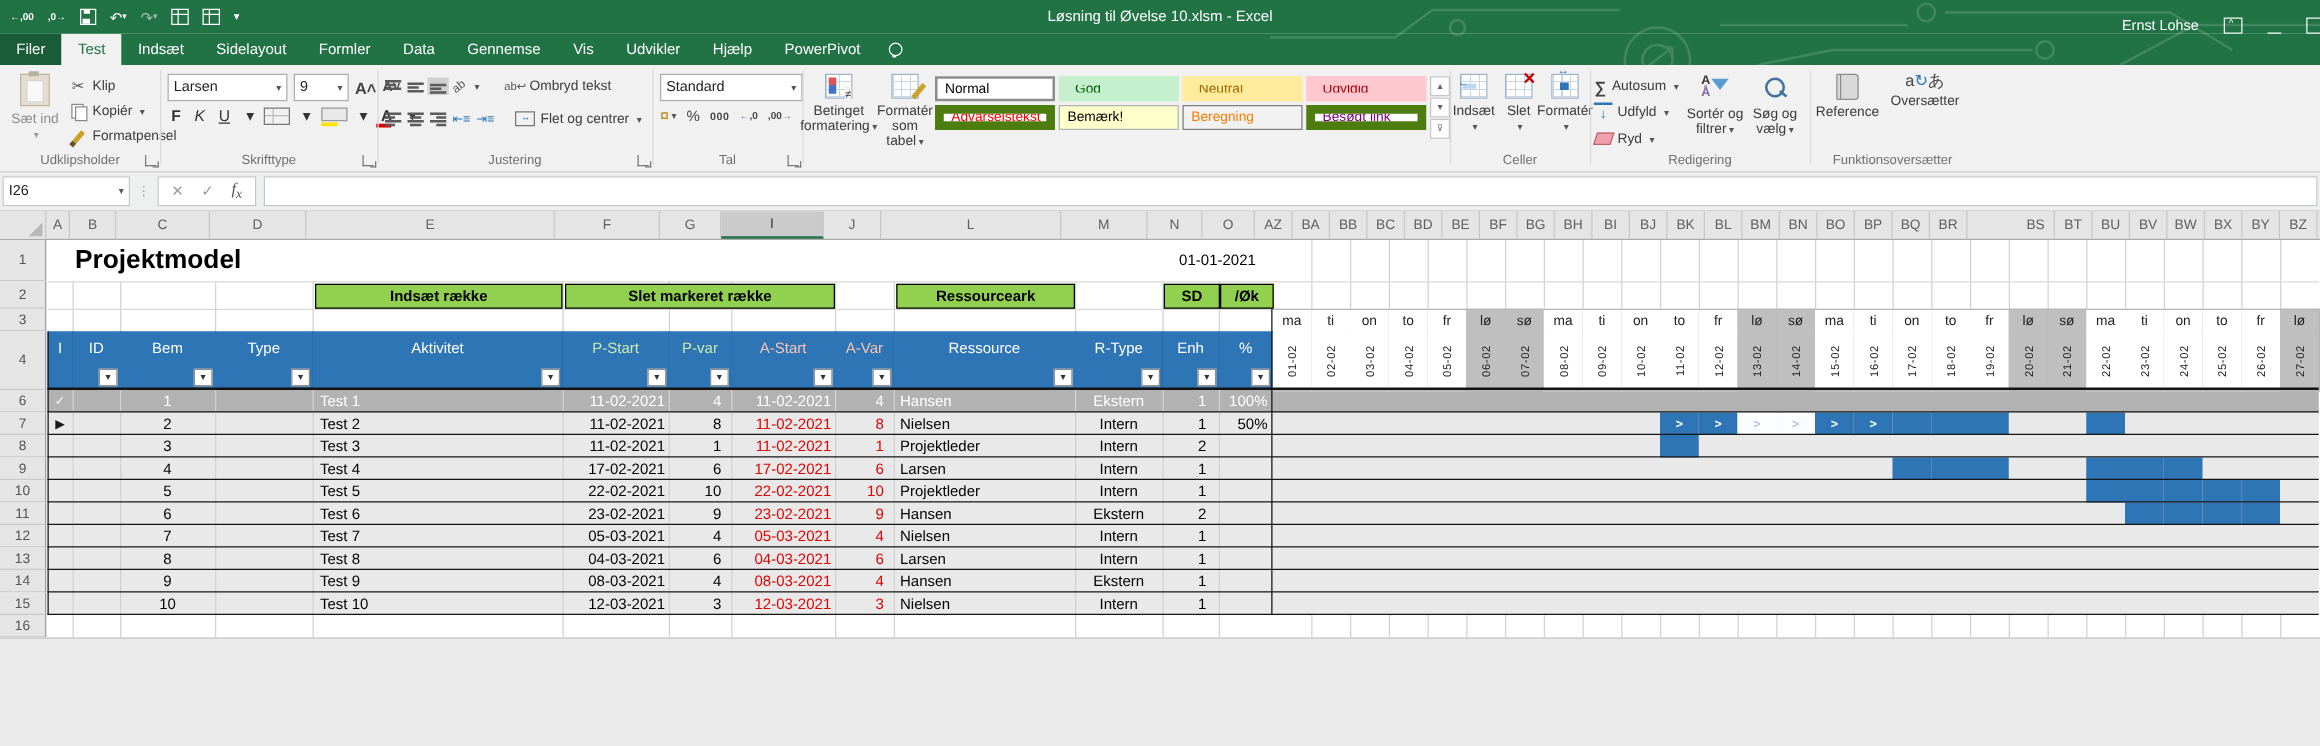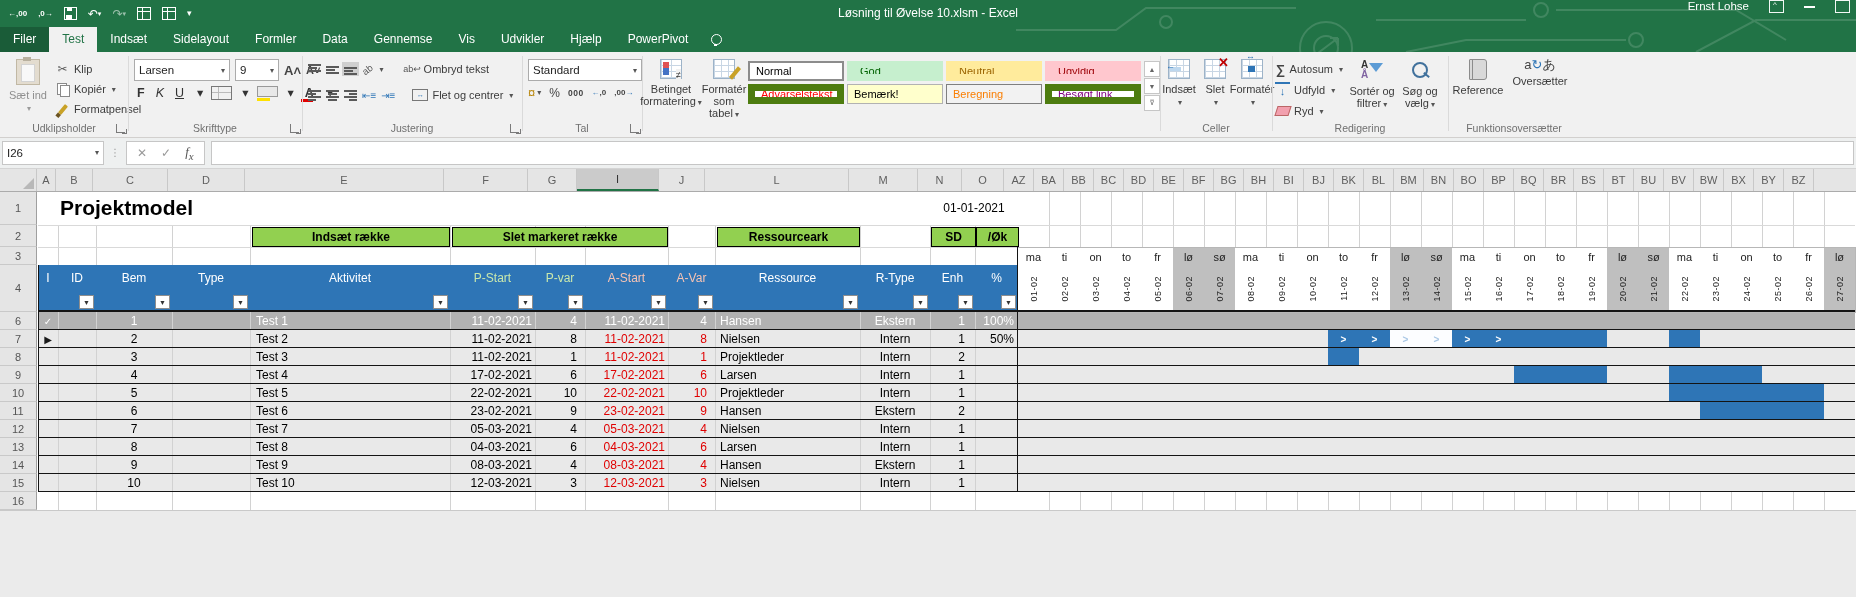--- a/index.html
+++ b/index.html
@@ -10,21 +10,21 @@
   .qic{color:#fff;font-size:12px;line-height:1;display:inline-flex;align-items:center;cursor:default}
   .qic.dim{opacity:.55}
   .qic .dec{font-size:8px;font-weight:bold;letter-spacing:0}
   .savebx{width:11px;height:11px;border:1.5px solid #fff;position:relative;background:transparent}
   .savebx:before{content:"";position:absolute;left:2px;top:0;width:5px;height:3px;background:#fff}
   .savebx:after{content:"";position:absolute;left:1.5px;bottom:0;width:5.5px;height:4px;background:#fff}
   .gridbx{width:12px;height:11px;border:1px solid #fff;position:relative}
   .gridbx:before{content:"";position:absolute;left:0;top:3px;width:100%;height:1px;background:#fff}
   .gridbx:after{content:"";position:absolute;left:4px;top:0;width:1px;height:100%;background:#fff}
   #title-center{position:absolute;left:0;top:0;width:100%;text-align:center;line-height:27px;font-size:12px;color:#fff}
-  #title-right{position:absolute;right:0;top:0;height:27px;display:flex;align-items:flex-start;gap:20px;padding-right:14px}
+  #title-right{position:absolute;right:0;top:0;height:27px;display:flex;align-items:flex-end;gap:20px;padding-right:4px}
   #user-name{font-size:11.5px}
   .winic{width:13px;height:11px;border:1px solid #fff;position:relative;opacity:.95}
   .winic.ribopt:before{content:"^";position:absolute;left:3px;top:-1px;font-size:8px}
   .minic{width:11px;height:1.5px;background:#fff;margin-top:6px}
   #circuit{position:absolute;right:0;top:0;width:860px;height:52px;opacity:.14;pointer-events:none}
   
   #tabrow{position:absolute;left:0;top:27px;width:1856px;height:25px;background:#217346;display:flex;align-items:stretch;z-index:29}
   .tab{color:#fff;font-size:12px;line-height:25px;padding:0 13px;cursor:default;white-space:nowrap}
   .tab.file{background:#1a5c38}
   .tab.active{background:#f1f1f1;color:#217346}
@@ -498,21 +498,21 @@
     <div class="chd" style="width: 30px;">BI</div>
     <div class="chd" style="width: 30px;">BJ</div>
     <div class="chd" style="width: 30px;">BK</div>
     <div class="chd" style="width: 30px;">BL</div>
     <div class="chd" style="width: 30px;">BM</div>
     <div class="chd" style="width: 30px;">BN</div>
     <div class="chd" style="width: 30px;">BO</div>
     <div class="chd" style="width: 30px;">BP</div>
     <div class="chd" style="width: 30px;">BQ</div>
     <div class="chd" style="width: 30px;">BR</div>
-    <div class="chd" style="width: 30px;">BS</div>
+    <div class="chd" style="width: 30px; margin-left: 40px;">BS</div>
     <div class="chd" style="width: 30px;">BT</div>
     <div class="chd" style="width: 30px;">BU</div>
     <div class="chd" style="width: 30px;">BV</div>
     <div class="chd" style="width: 30px;">BW</div>
     <div class="chd" style="width: 30px;">BX</div>
     <div class="chd" style="width: 30px;">BY</div>
     <div class="chd" style="width: 30px;">BZ</div>
   </div>
 <div id="sheet">
   <div id="gutter">

